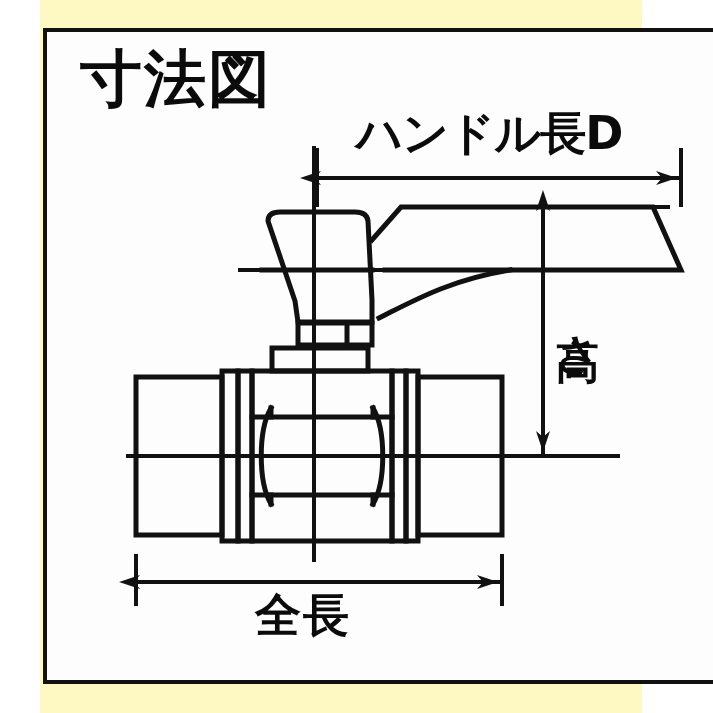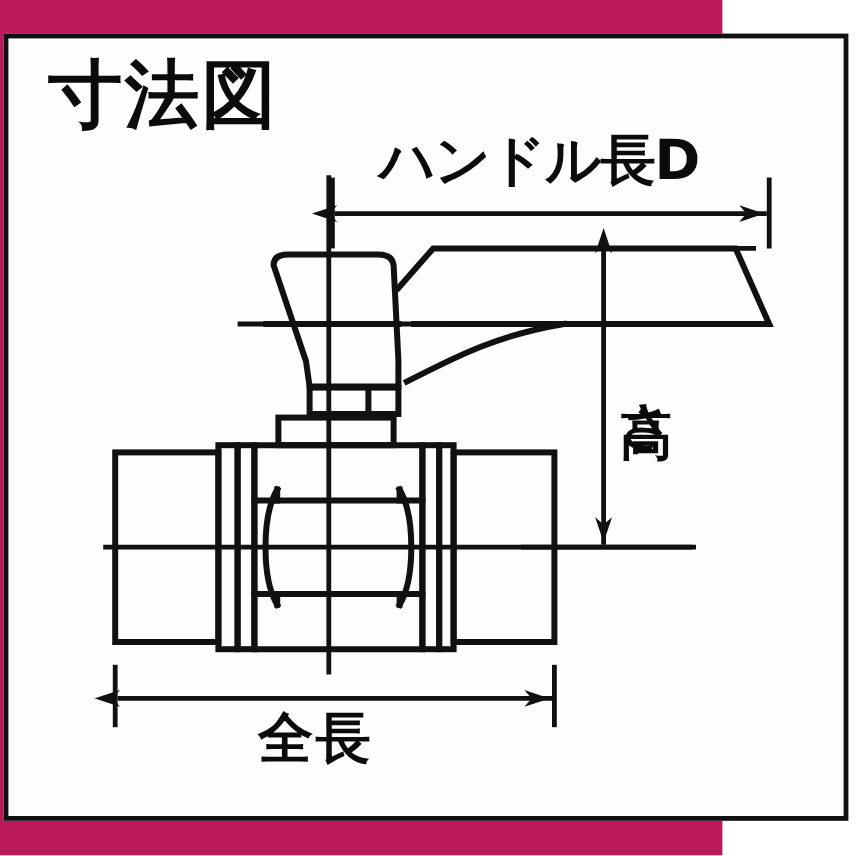--- a/index.html
+++ b/index.html
@@ -10,21 +10,22 @@
   body {
     width: 713px;
     height: 713px;
     font-family: "DejaVu Sans", "Liberation Sans", sans-serif;
     overflow: hidden;
   }
   #root {
     position: relative;
     width: 602px;
     height: 713px;
-    background: #be185d;
+    background: #fef9c3;
+    margin-left: 40px;
   }
   #drawing-frame {
     position: absolute;
     left: 3px;
     top: 28px;
     width: 704px;
     height: 656px;
     border: 4px solid #111111;
     background: #fdfdfd;
     box-sizing: border-box;

